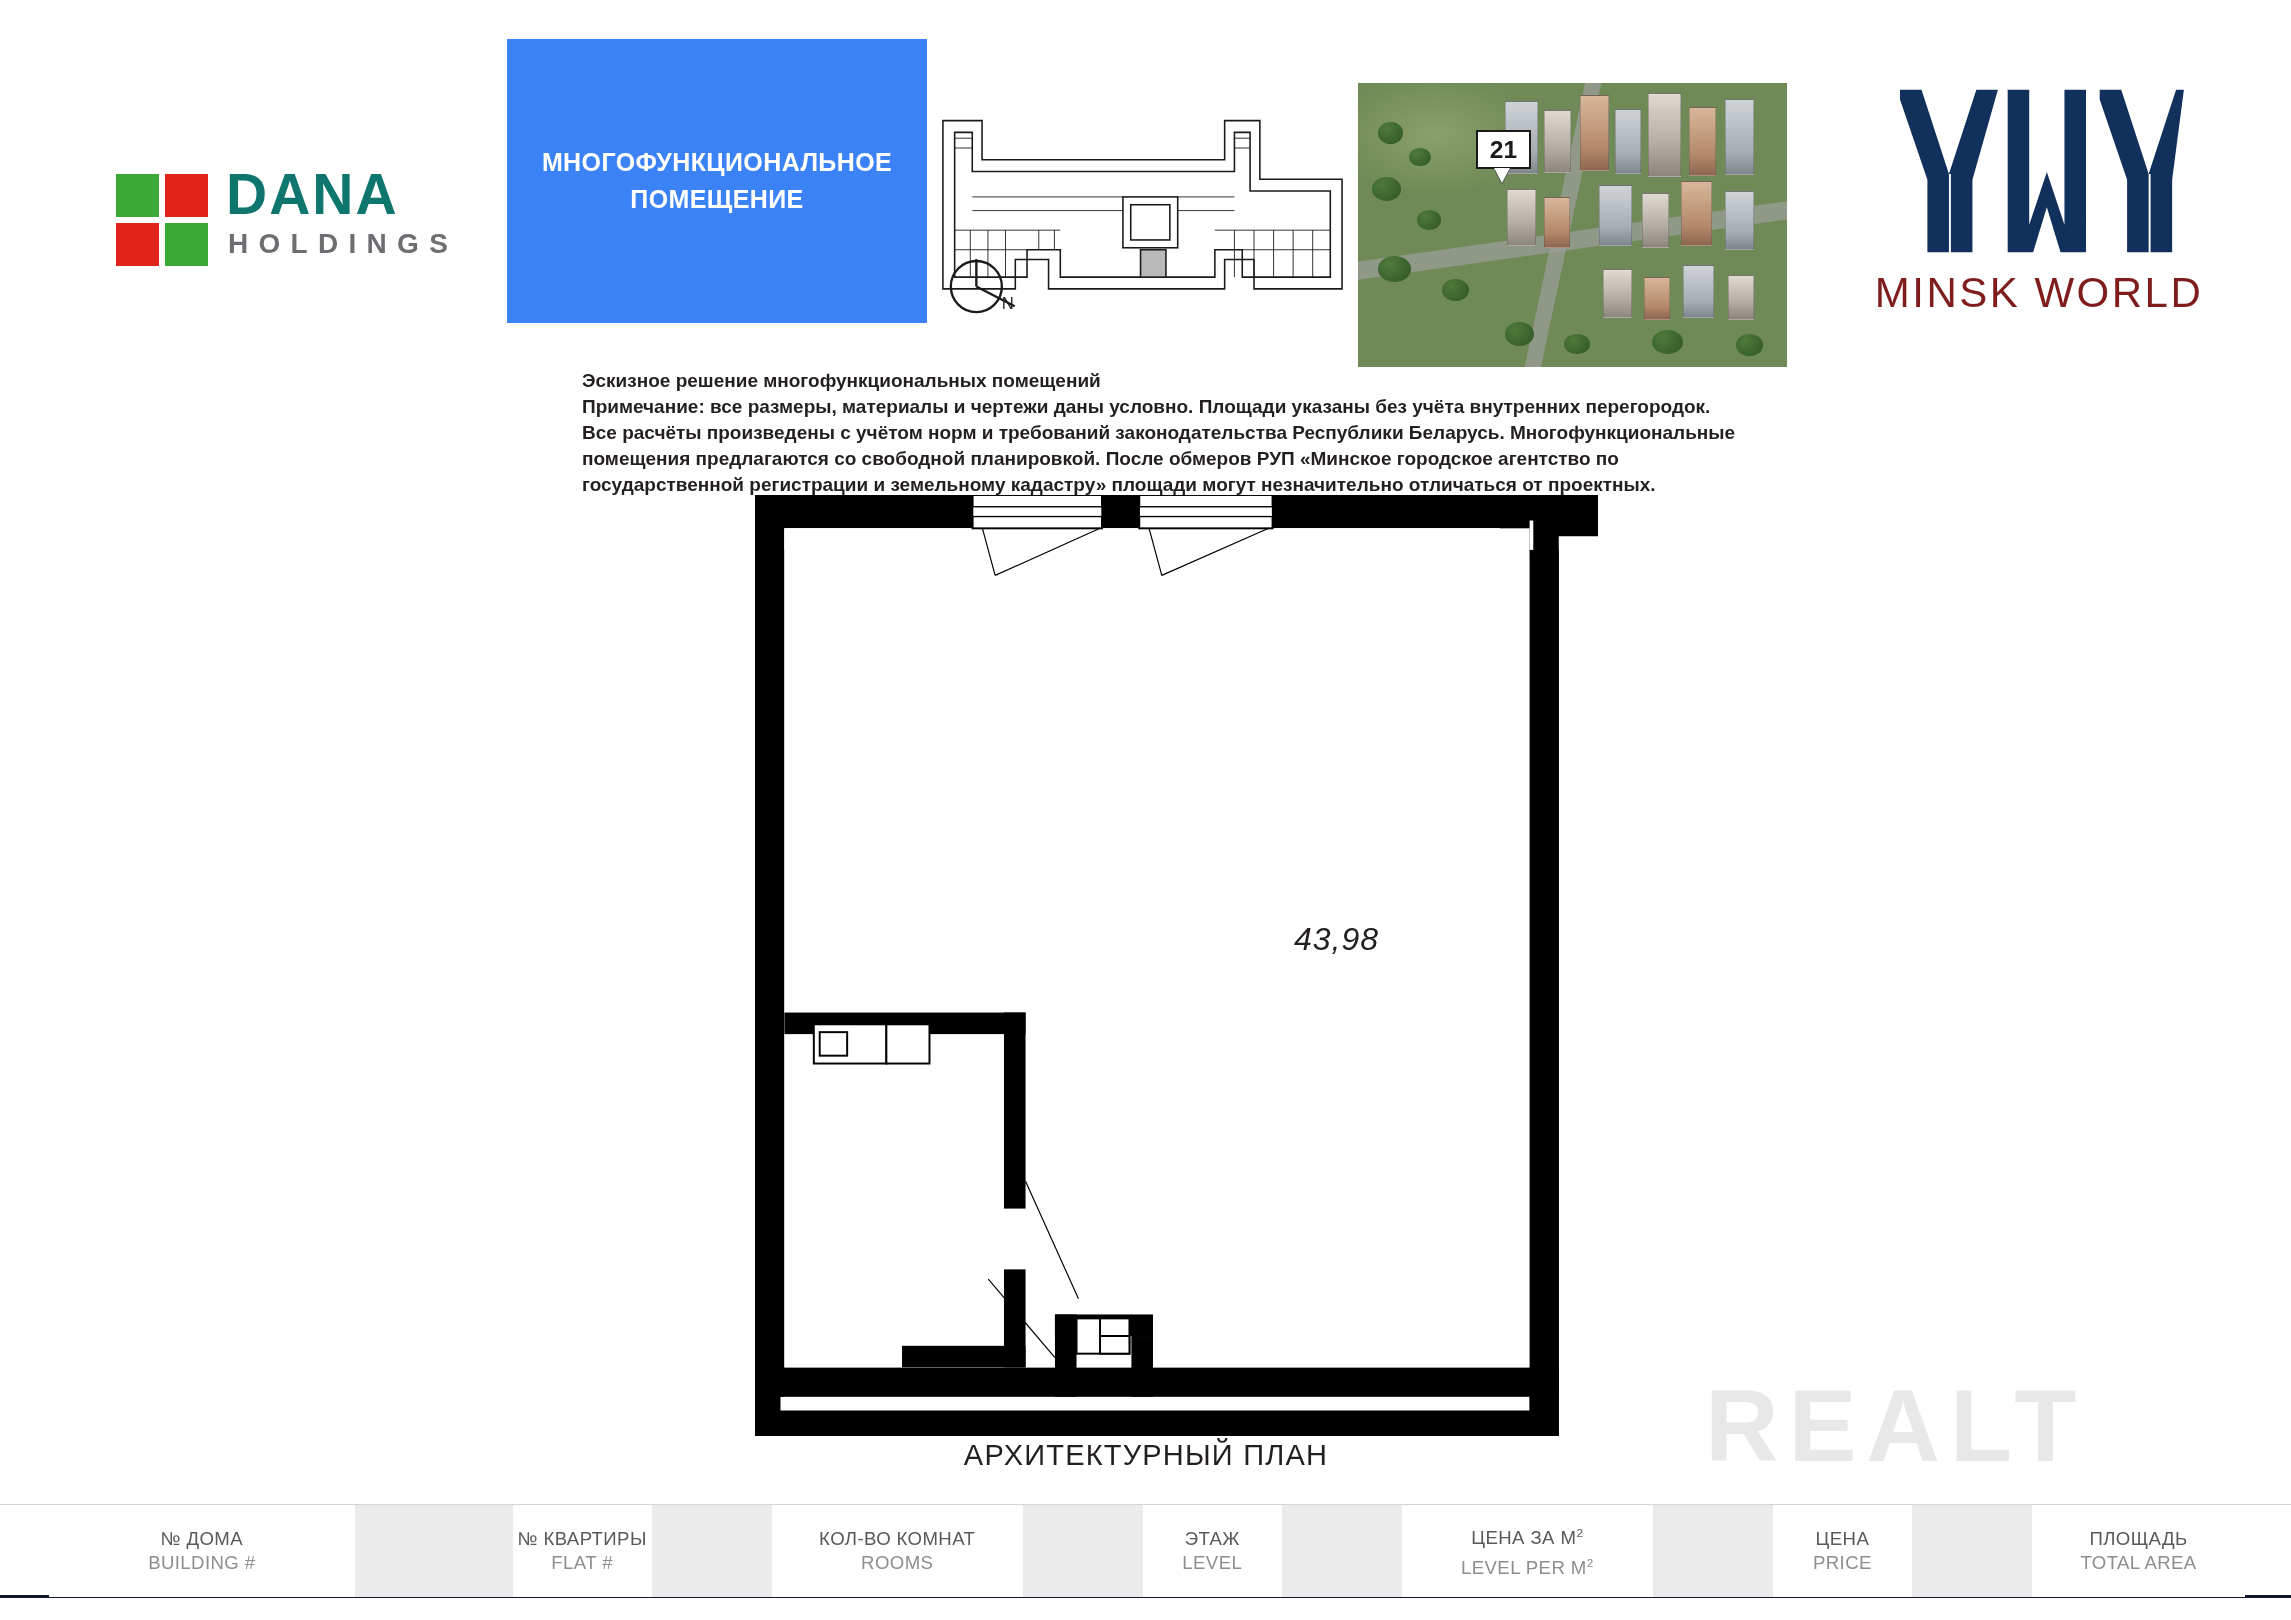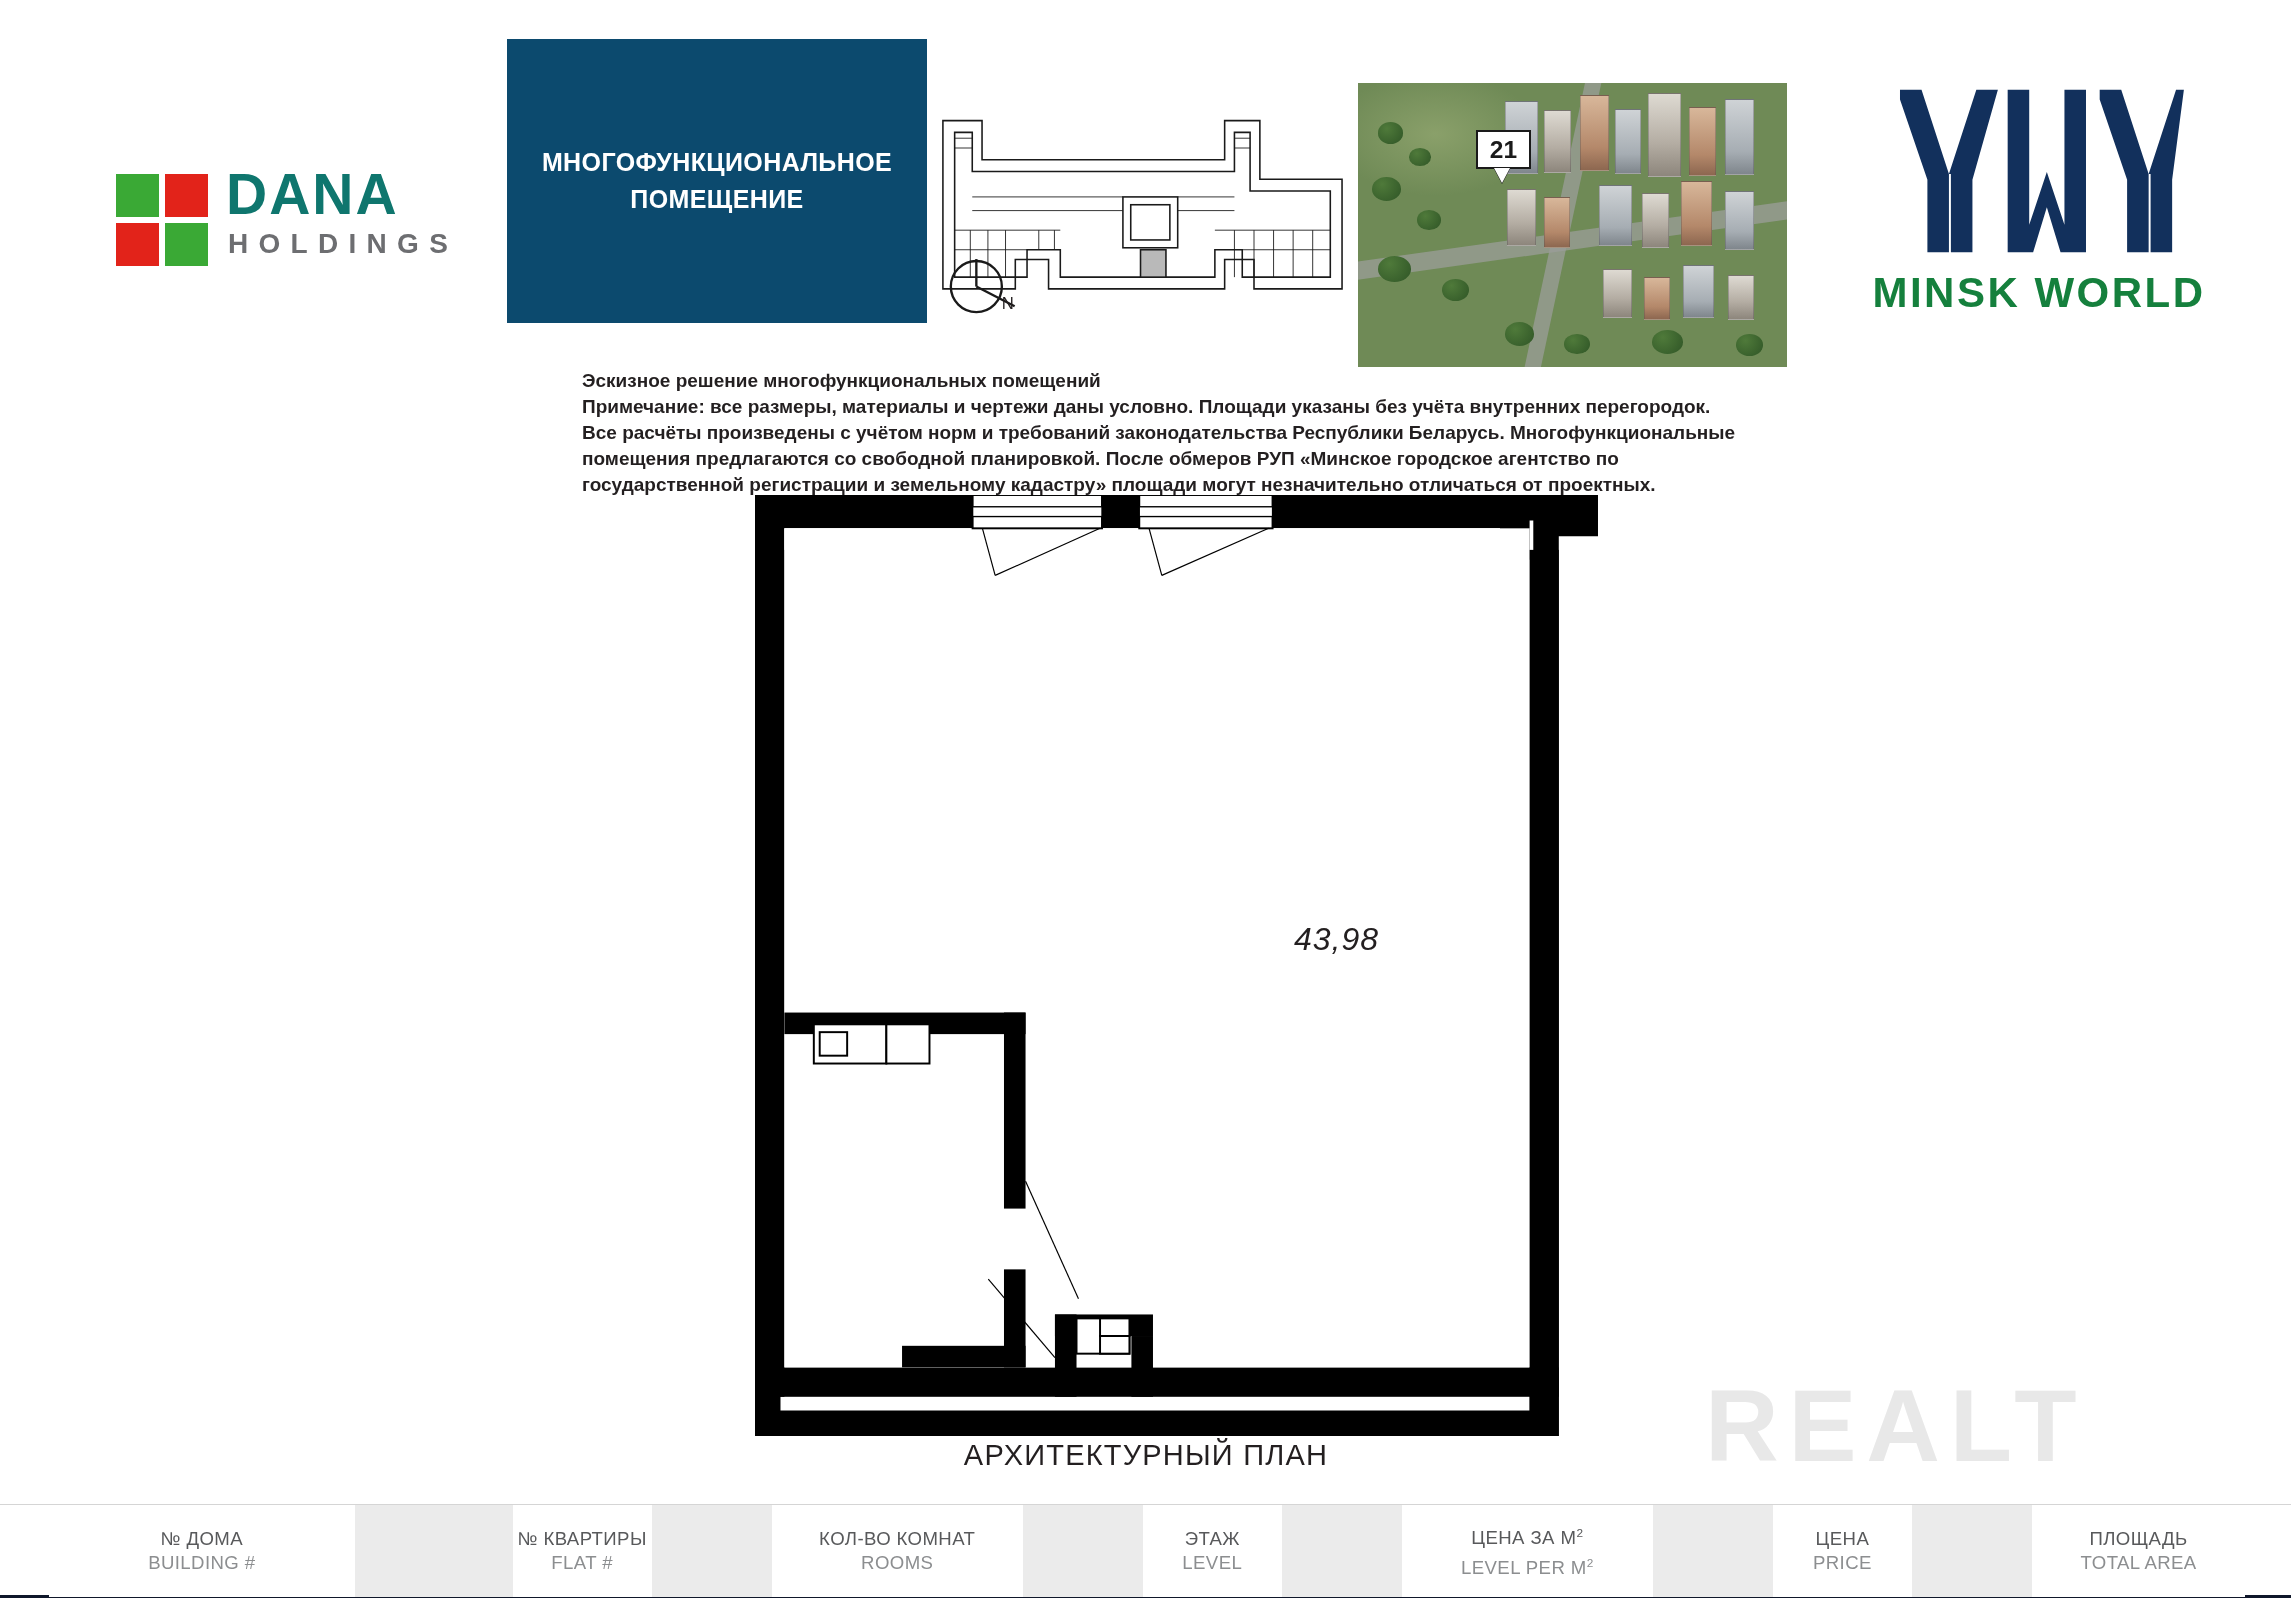--- a/index.html
+++ b/index.html
@@ -46,21 +46,21 @@
     position: absolute; left: 112px; top: 63px;
     font-size: 28px; font-weight: bold; letter-spacing: 10.3px;
     color: #6d6e71; line-height: 29px;
   }
 
   
   .navy-box {
     position: absolute;
     left: 507px; top: 0px;
     width: 420px; height: 284px;
-    background: #0c4a6e;
+    background: #3b82f6;
     display: flex; align-items: center; justify-content: center;
   }
   .navy-box-text {
     color: #ffffff;
     font-size: 25px;
     font-weight: bold;
     line-height: 37px;
     text-align: center;
     letter-spacing: 0.4px;
     padding: 0 13.7px;
@@ -134,22 +134,22 @@
   
   .mw {
     position: absolute;
     left: 1843px; top: 39px;
     width: 392px; height: 274px;
   }
   .mw-mark { position: absolute; left: 49px; top: 0; width: 294px; height: 186px; }
   .mw-title {
     position: absolute; left: 0; top: 191px; width: 392px;
     text-align: center;
-    font-size: 42px; font-weight: bold; letter-spacing: 2.5px;
-    color: #15803d;
+    font-size: 42px; font-weight: normal; letter-spacing: 2.5px;
+    color: #7f1d1d;
   }
 
   
   .note {
     position: absolute;
     left: 582px; top: 368px;
     width: 1157px;
     font-size: 19px;
     line-height: 26px;
     color: #231f20;

